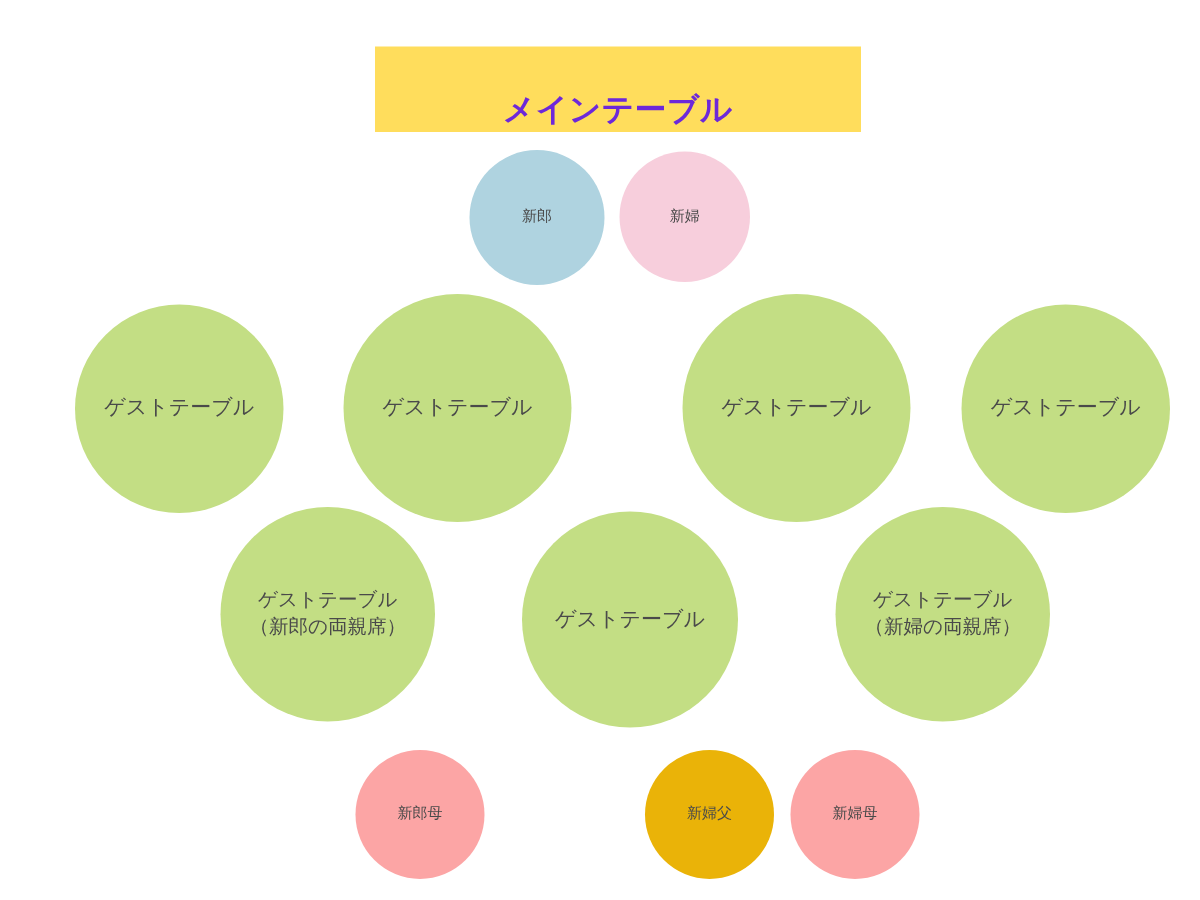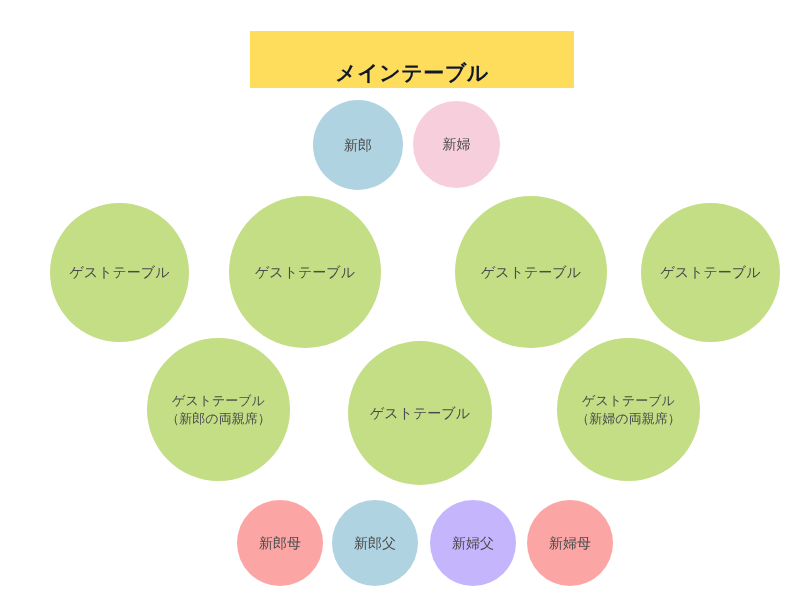--- a/index.html
+++ b/index.html
@@ -26,42 +26,42 @@
     height: 57px;
     background: #ffdd5c;
     display: flex;
     align-items: center;
     justify-content: center;
     box-sizing: border-box;
   }
   .main-table-label {
     font-size: 21px;
     font-weight: bold;
-    color: #0f172a;
+    color: #6d28d9;
     letter-spacing: 0.5px;
     line-height: 1;
     margin-top: 27px;
   }
   .seat {
     position: absolute;
     border-radius: 50%;
     display: flex;
     align-items: center;
     justify-content: center;
     text-align: center;
     box-sizing: border-box;
   }
   .seat-label {
     color: #4a4a4a;
     line-height: 1.35;
     white-space: pre-line;
     display: block;
   }
   .couple .seat-label {
-    font-size: 14px;
+    font-size: 10px;
   }
   .guest .seat-label {
     font-size: 14px;
   }
   .parent .seat-label {
     font-size: 13px;
   }
 </style>
 </head>
 <body>
@@ -107,25 +107,22 @@
 
   <div class="seat parent" style="left:557px; top:338px; width:143px; height:143px; background:#c3de84;">
     <span class="seat-label">ゲストテーブル
 （新婦の両親席）</span>
   </div>
 
   <div class="seat couple" style="left:237px; top:500px; width:86px; height:86px; background:#fca5a5;">
     <span class="seat-label">新郎母</span>
   </div>
 
-  <div class="seat couple" style="left:332px; top:500px; width:86px; height:86px; background:#afd3e0;">
-    <span class="seat-label">新郎父</span>
-  </div>
 
-  <div class="seat couple" style="left:430px; top:500px; width:86px; height:86px; background:#c4b5fd;">
+  <div class="seat couple" style="left:430px; top:500px; width:86px; height:86px; background:#eab308;">
     <span class="seat-label">新婦父</span>
   </div>
 
   <div class="seat couple" style="left:527px; top:500px; width:86px; height:86px; background:#fca5a5;">
     <span class="seat-label">新婦母</span>
   </div>
 
 </div>
 
 </body></html>

